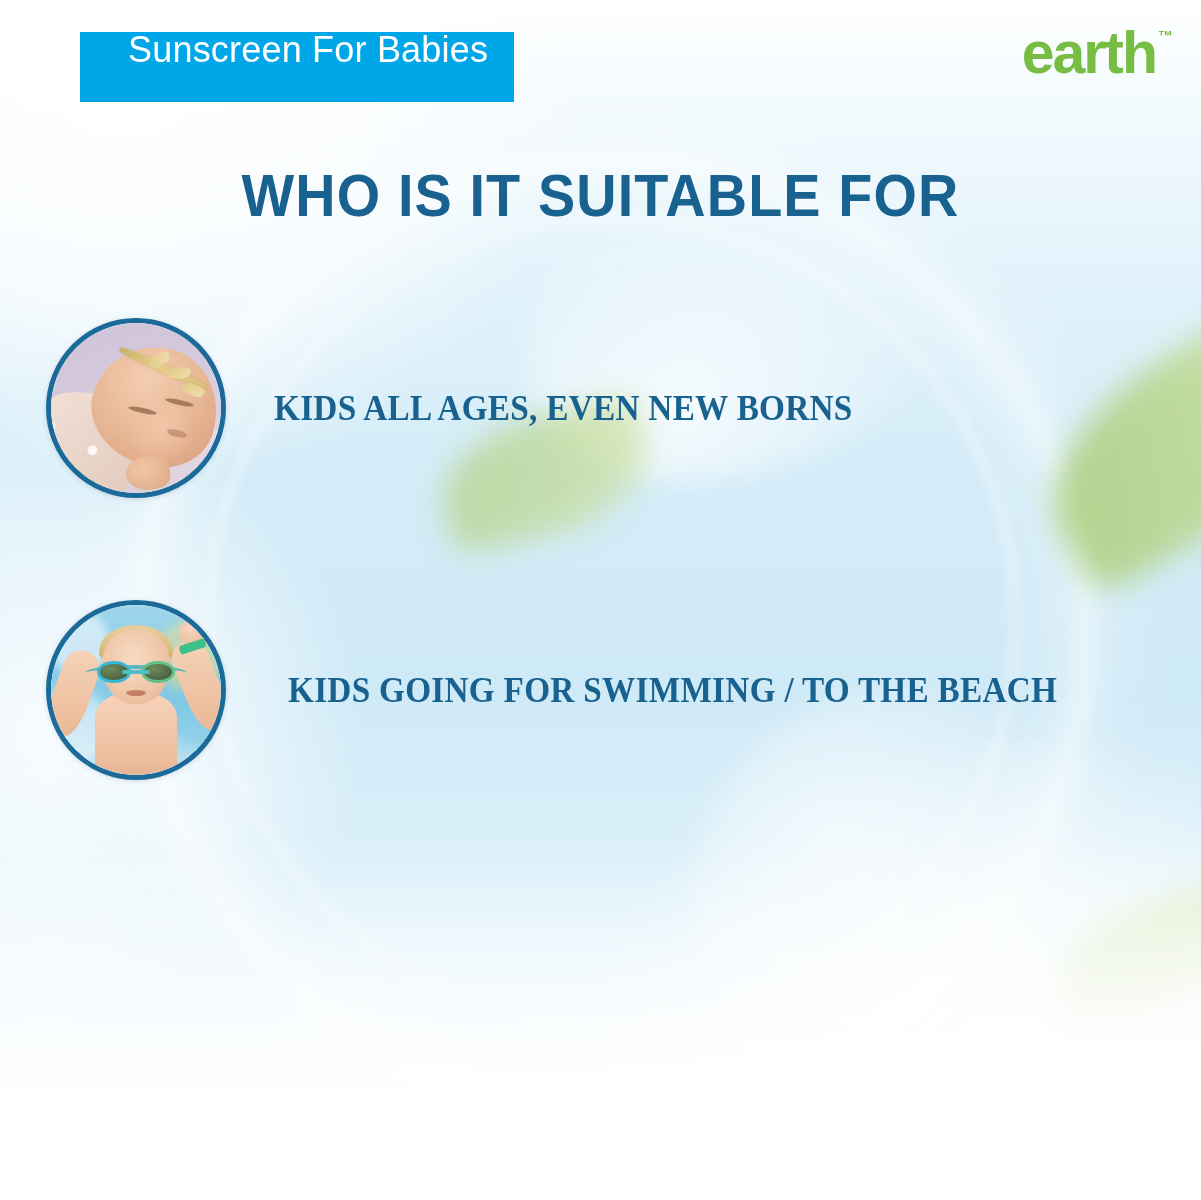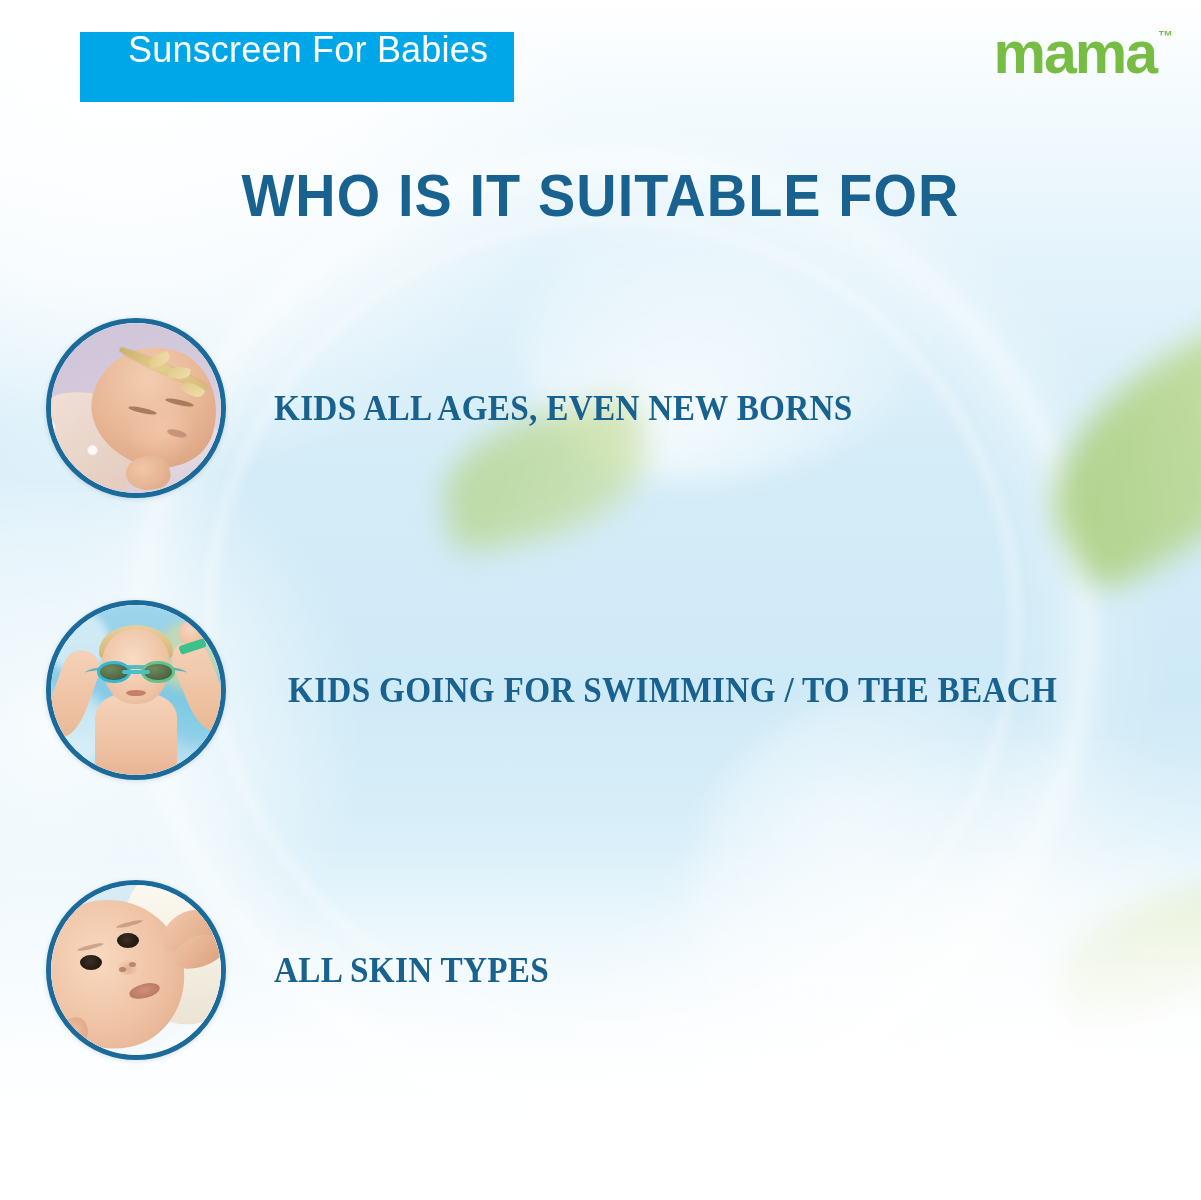--- a/index.html
+++ b/index.html
@@ -345,21 +345,21 @@
   <div class="decor leaf leaf-c"></div>
   <div class="decor glow-left"></div>
   <div class="decor glow-br"></div>
   <div class="decor glow-bottom"></div>
 
   <div class="ribbon">
     <span>Sunscreen For Babies</span>
   </div>
 
   <div class="logo">
-    <span class="earth">mama</span>
+    <span class="earth">earth</span>
     <span class="tm">™</span>
   </div>
 
   <div class="headline">WHO IS IT SUITABLE FOR</div>
 
   <div class="row row-1">
     <div class="thumb">
       <div class="art p1">
         <div class="pillow"></div>
         <div class="lace"></div>
@@ -394,34 +394,14 @@
           <div class="lens lens-l"></div>
           <div class="lens lens-r"></div>
         </div>
         <div class="gbridge"></div>
         <div class="mouth"></div>
       </div>
     </div>
     <div class="row-label">KIDS GOING FOR SWIMMING / TO THE BEACH</div>
   </div>
 
-  <div class="row row-3">
-    <div class="thumb">
-      <div class="art p3">
-        <div class="cloth"></div>
-        <div class="face"></div>
-        <div class="brow brow-l"></div>
-          <div class="brow brow-r"></div>
-        <div class="eye eye-l"></div>
-          <div class="eye eye-r"></div>
-        <div class="nose"></div>
-        <div class="nostril n1"></div>
-          <div class="nostril n2"></div>
-        <div class="mouth"></div>
-        <div class="ear"></div>
-        <div class="finger"></div>
-        <div class="finger2"></div>
-      </div>
-    </div>
-    <div class="row-label">ALL SKIN TYPES</div>
-  </div>
 
 </div>
 
 </body></html>

